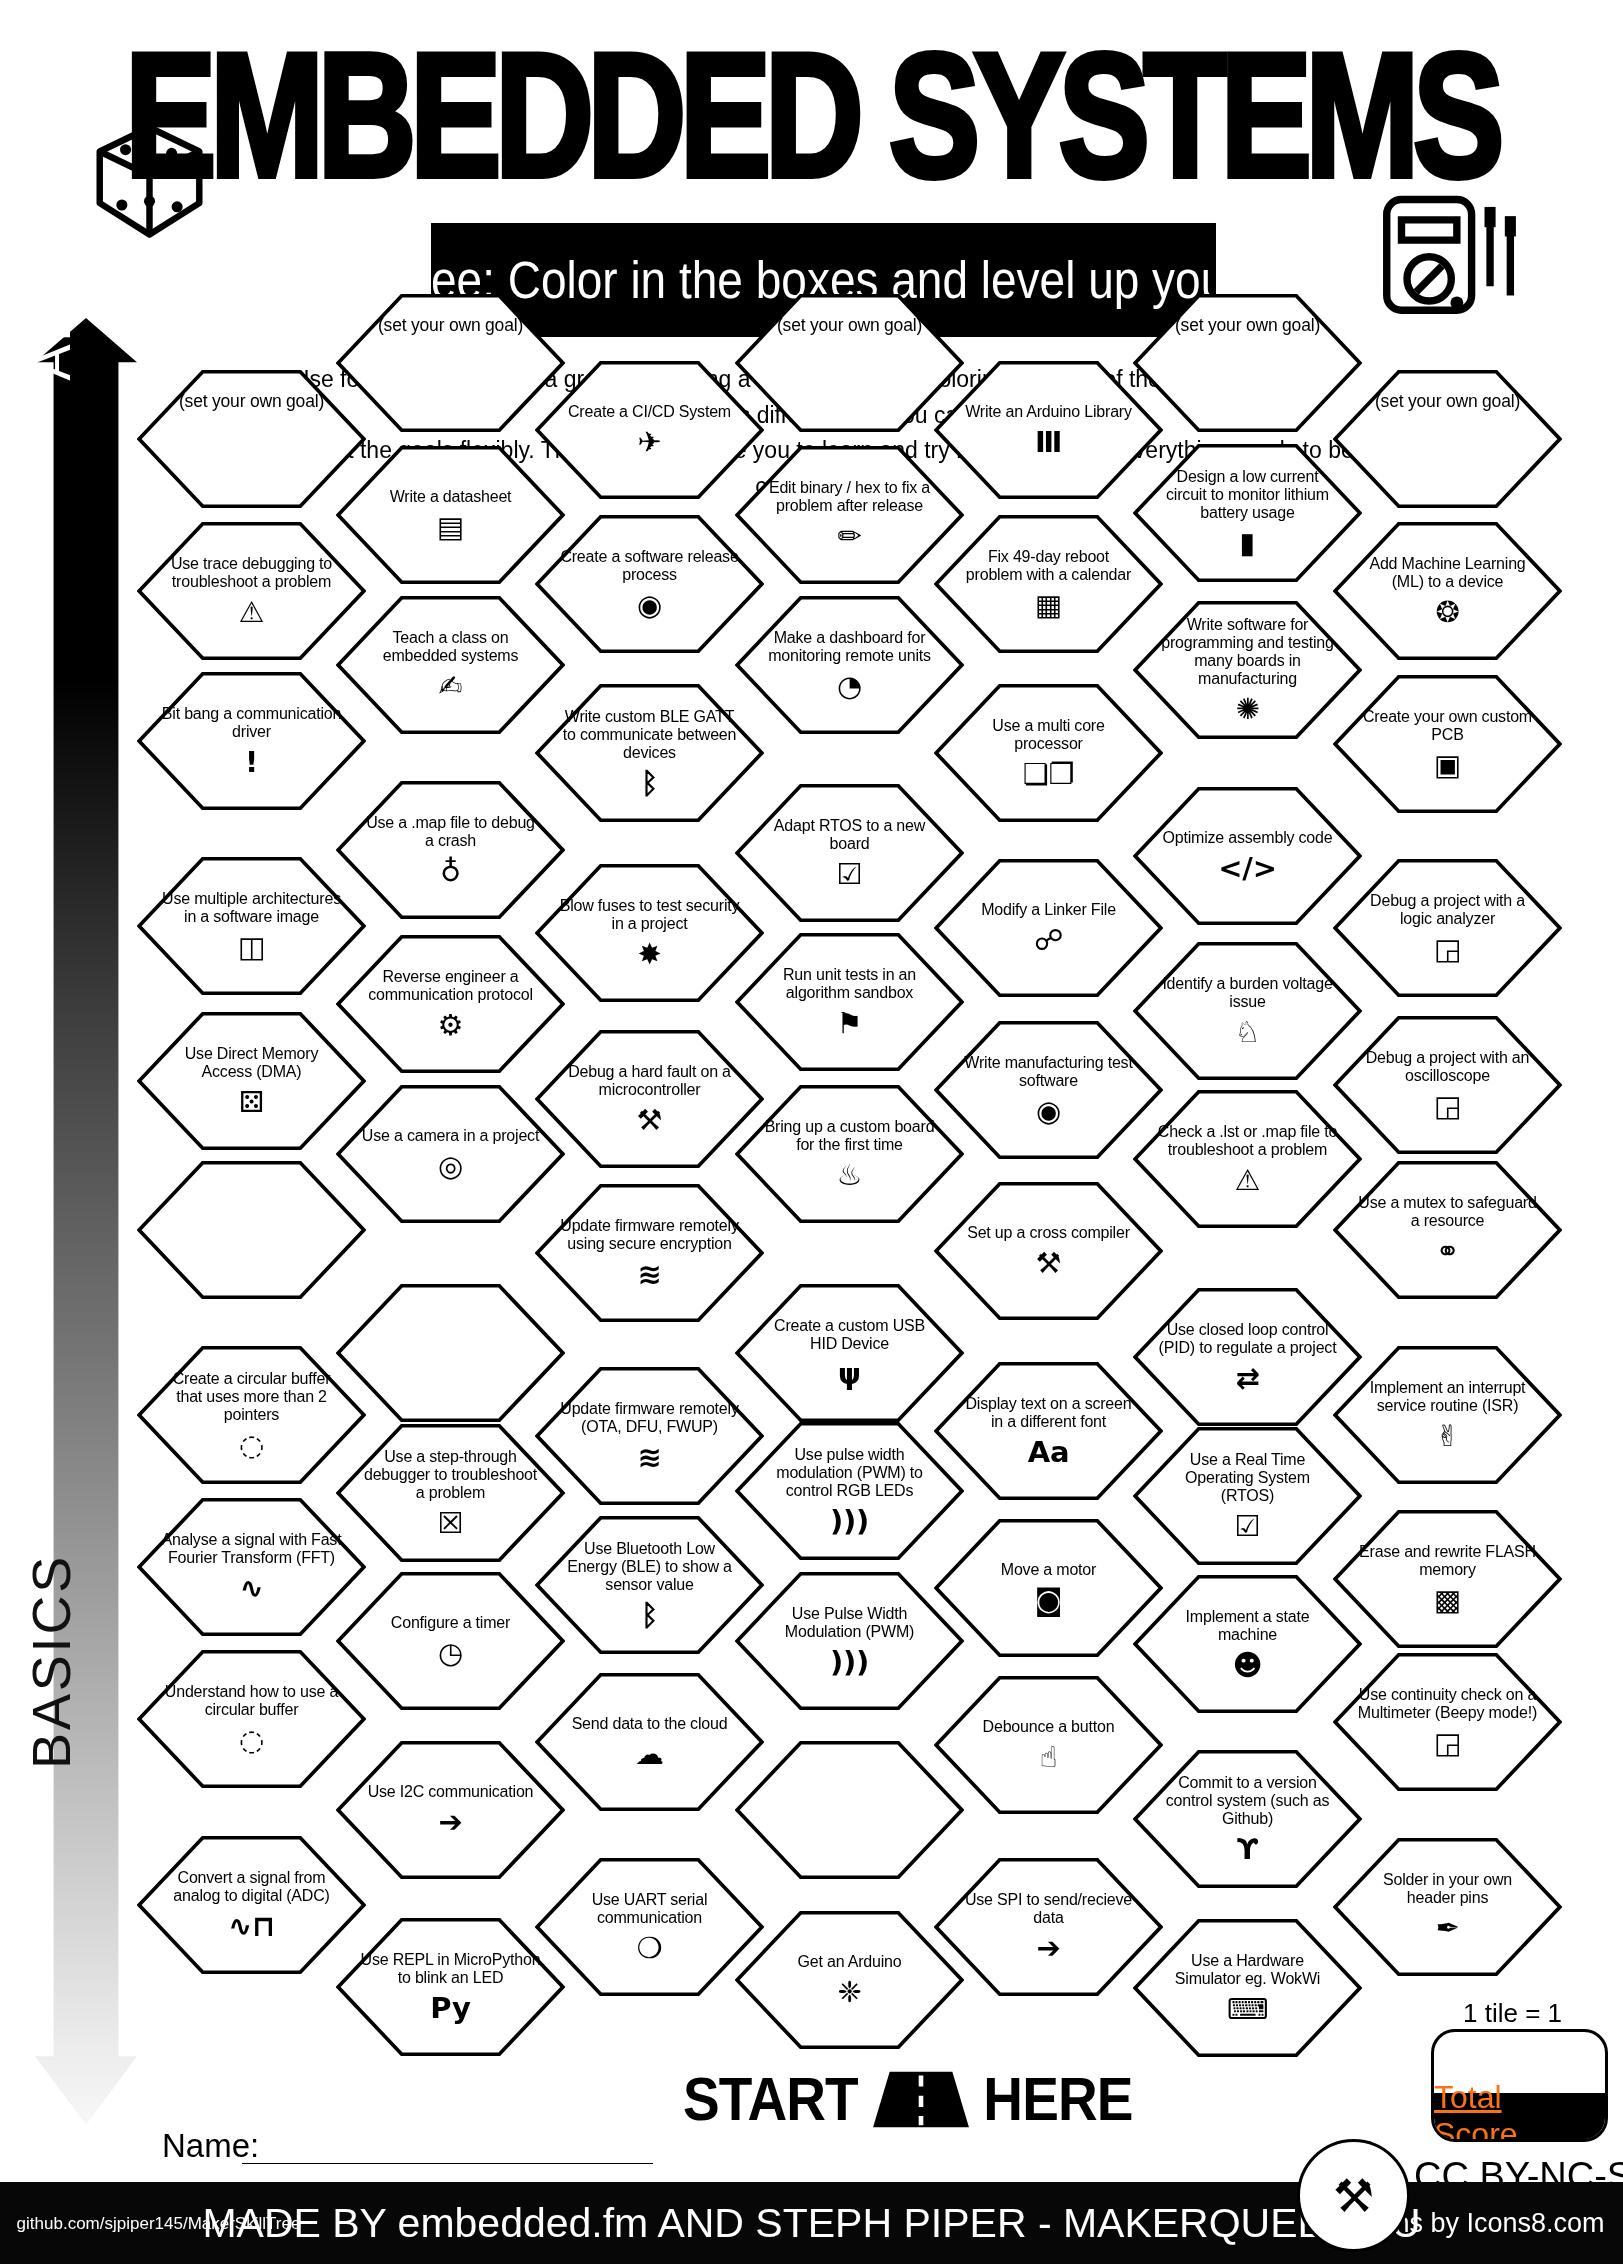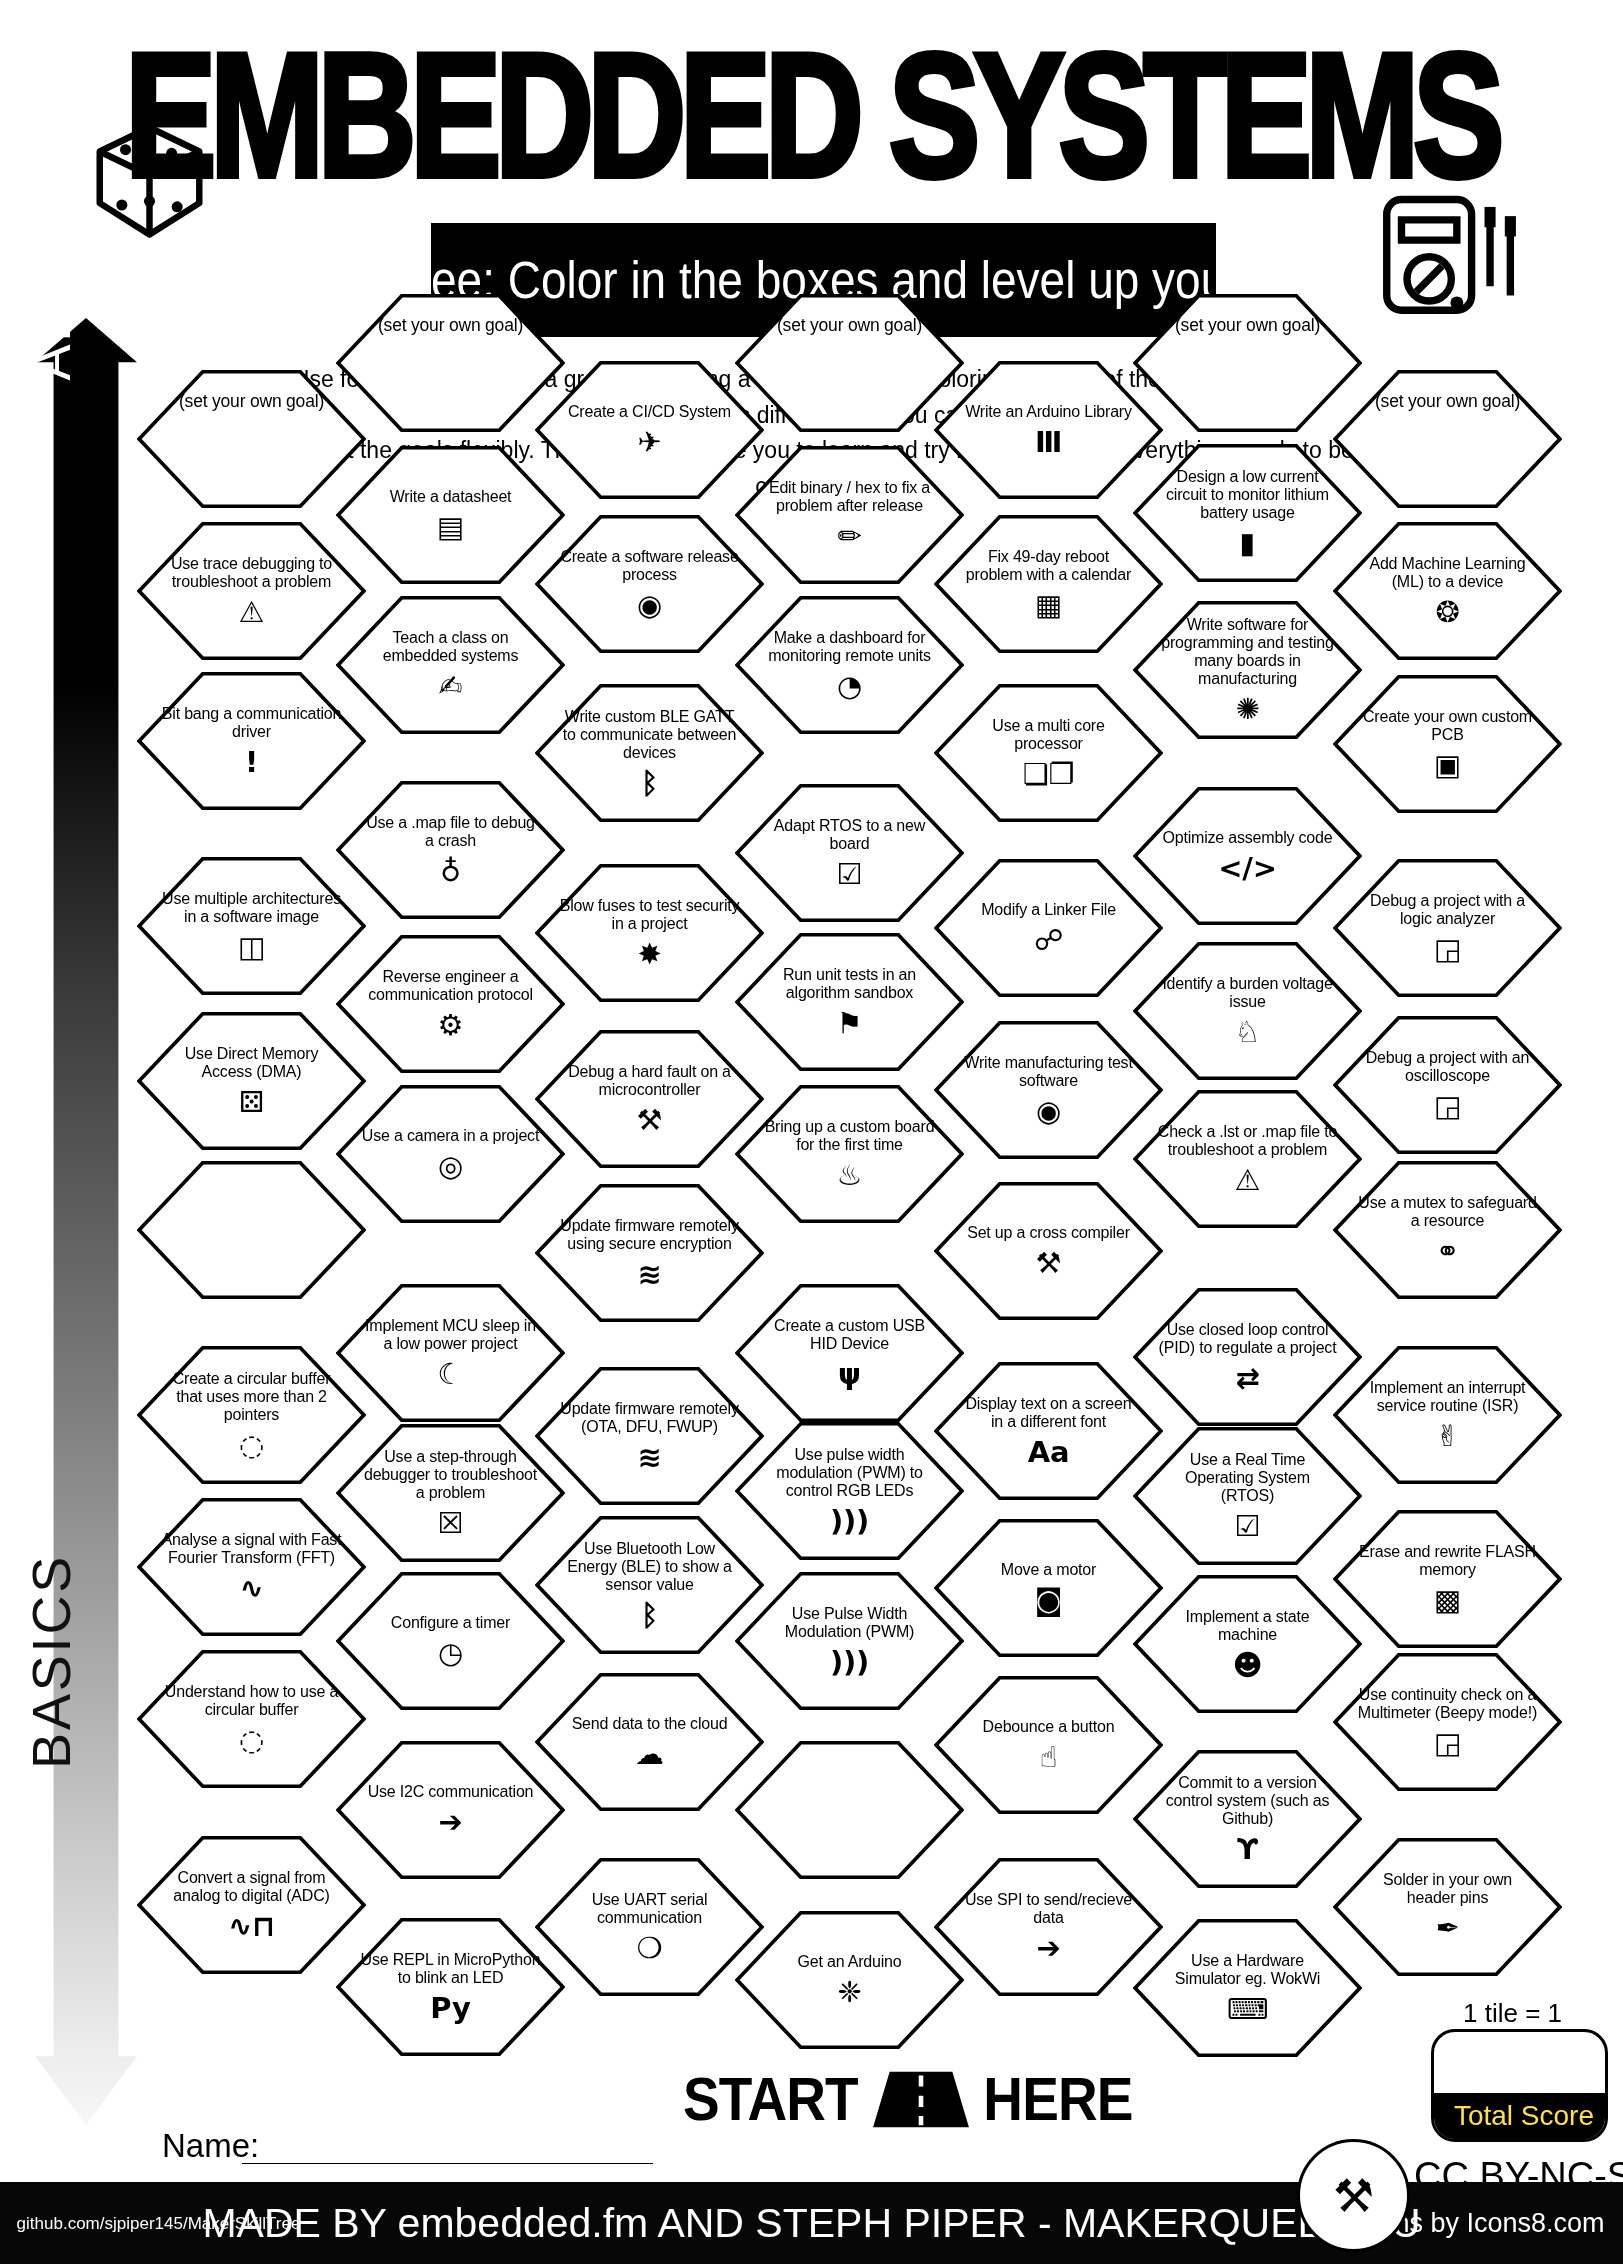--- a/index.html
+++ b/index.html
@@ -42,22 +42,22 @@
   .hex.goal .content{justify-content:flex-start;padding-top:17px;font-size:17.5px;text-align:center;}
 
   
   #start-here{position:absolute;top:2067px;left:683px;display:flex;align-items:center;gap:14.8px;}
   #start-here .word{font-size:55px;font-weight:700;letter-spacing:-0.9px;transform:scaleY(1.1);}
   #name-row{position:absolute;top:2127px;left:162px;font-size:33px;}
   #name-line{position:absolute;top:2163px;left:242px;width:411px;border-bottom:1.8px solid #000;}
   #tile-points{position:absolute;top:1998px;left:1463px;font-size:26px;}
   #score-box{position:absolute;left:1431px;top:2029px;width:171px;height:107px;border:3.7px solid #000;
     border-radius:24px;overflow:hidden;background:#fff;}
-  #score-box .score-bar{position:absolute;left:0;right:0;bottom:0;height:46px;background:#000;color:#fde047;
-    display:flex;align-items:center;justify-content:flex-end;padding-right:11px;font-size:28px;}
+  #score-box .score-bar{position:absolute;left:0;right:0;bottom:0;height:46px;background:#000;color:#f97316;
+    display:flex;align-items:center;justify-content:flex-end;padding-right:11px;font-size:32px;text-decoration:underline;}
   #cc-badge{position:absolute;left:1297px;top:2139px;width:107px;height:107px;border-radius:50%;
     border:3.7px solid #000;background:#fff;display:flex;align-items:center;justify-content:center;
     font-size:46px;z-index:3;}
   #cc-text{position:absolute;left:1414px;top:2155px;font-size:38px;white-space:nowrap;}
 
   #footer-bar{position:absolute;left:0;bottom:0;width:100%;height:83px;background:#070707;color:#fff;
     display:flex;align-items:center;}
   #footer-left{position:absolute;left:16.6px;font-size:17px;}
   #footer-center{position:absolute;left:50%;transform:translateX(-50%);font-size:41px;white-space:nowrap;}
   #footer-right{position:absolute;right:18.5px;font-size:27px;}
@@ -248,24 +248,20 @@
         </svg>
         <div class="content">
           <div class="label">Use a camera in a project</div>
           <div class="icon">◎</div>
         </div>
       </div>
       <div class="hex" style="left: 336px; top: 1283px;">
         <svg viewBox="0 0 248 152">
           <polygon points="2,76 71,3 177,3 246,76 177,149 71,149" fill="#fff" stroke="#000" stroke-width="4"></polygon>
         </svg>
-        <div class="content">
-          <div class="label">Implement MCU sleep in a low power project</div>
-          <div class="icon">☾</div>
-        </div>
       </div>
       <div class="hex" style="left: 336px; top: 1423px;">
         <svg viewBox="0 0 248 152">
           <polygon points="2,76 71,3 177,3 246,76 177,149 71,149" fill="#fff" stroke="#000" stroke-width="4"></polygon>
         </svg>
         <div class="content">
           <div class="label">Use a step-through debugger to troubleshoot a problem</div>
           <div class="icon">☒</div>
         </div>
       </div>

